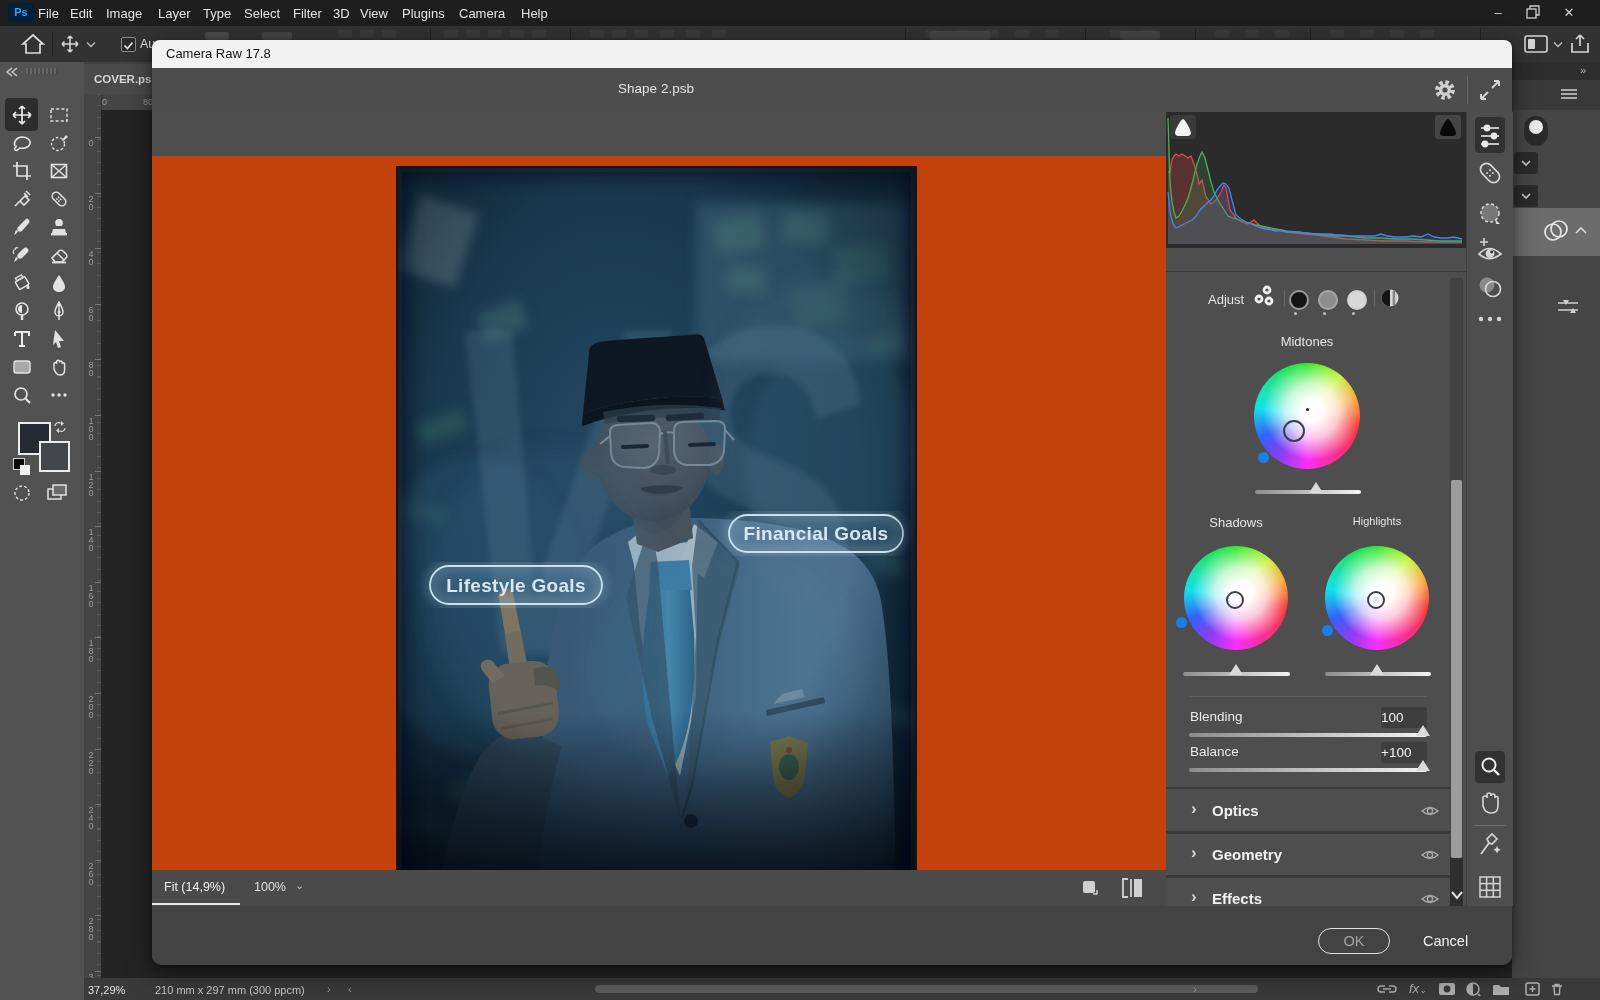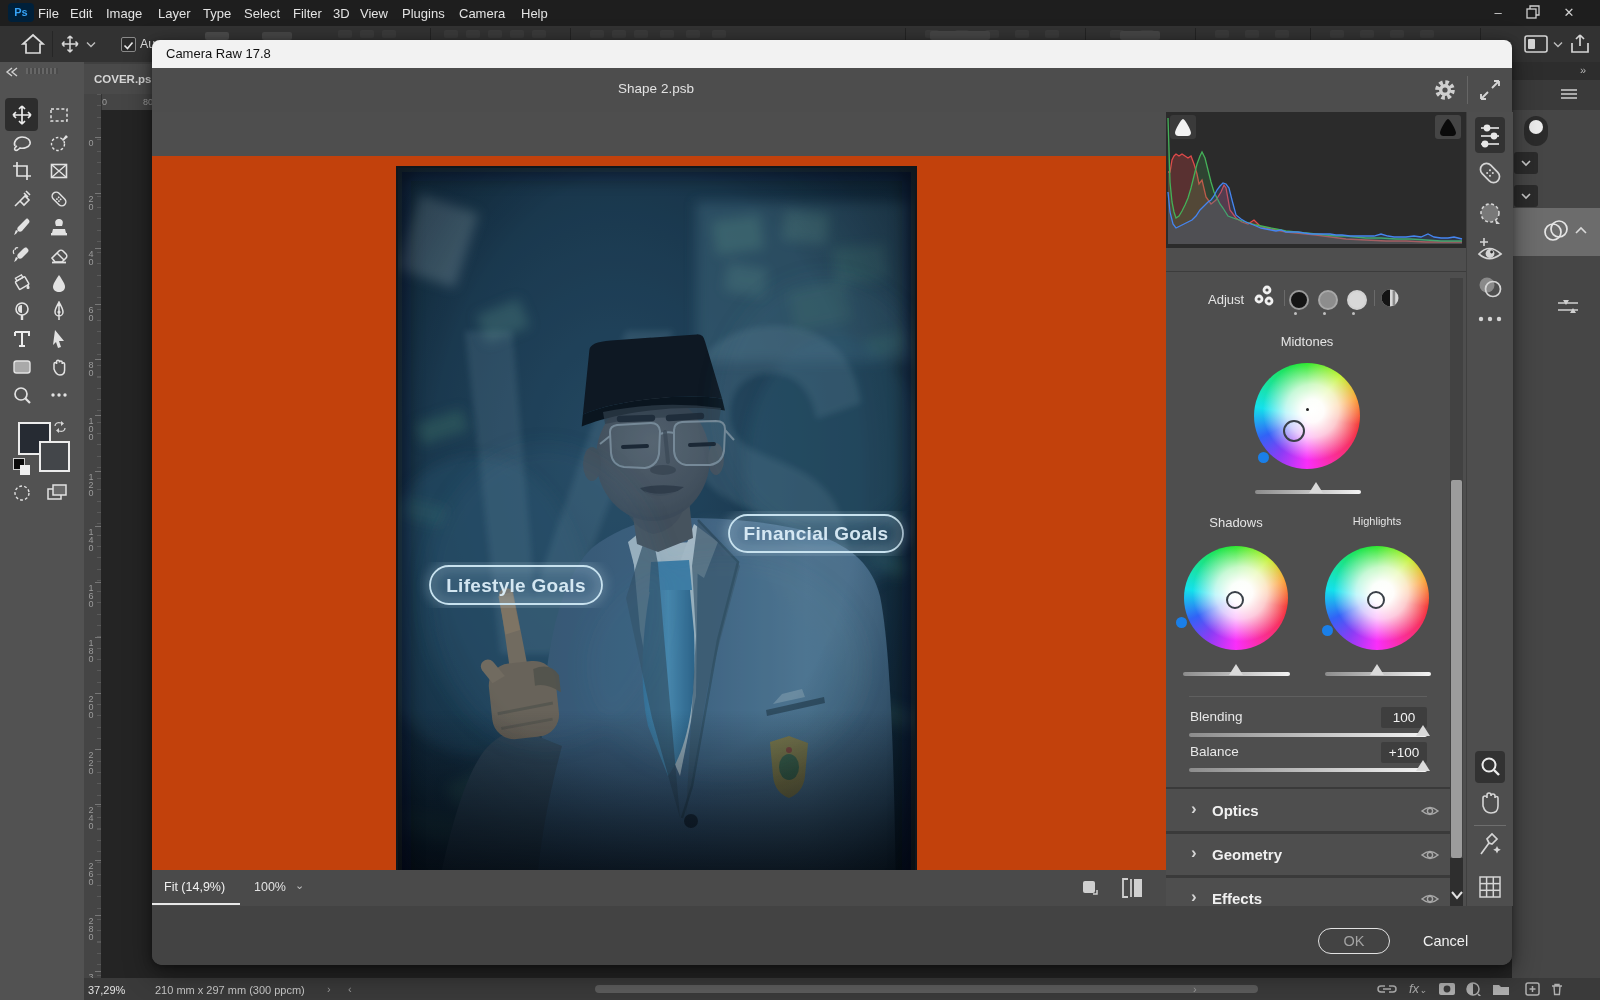--- a/index.html
+++ b/index.html
@@ -43,21 +43,21 @@
   .eyeic{position:absolute;left:254px;top:13px;}
   .wheel{position:absolute;border-radius:50%;background:
     radial-gradient(circle at 55% 45%,#ffffff 0%,rgba(255,255,255,.98) 14%,rgba(255,255,255,.75) 32%,rgba(255,255,255,0) 60%),
     conic-gradient(from 0deg, hsl(120,80%,52%) 0deg, hsl(75,88%,52%) 40deg, hsl(33,95%,55%) 70deg, hsl(0,90%,58%) 100deg,
       hsl(330,95%,58%) 145deg, hsl(300,95%,58%) 180deg, hsl(265,90%,60%) 215deg, hsl(225,92%,58%) 245deg,
       hsl(183,85%,50%) 280deg, hsl(150,78%,50%) 320deg, hsl(120,80%,52%) 360deg);}
   .strack{position:absolute;height:3.5px;border-radius:2px;background:linear-gradient(90deg,#8c8c8c,#f4f4f4);}
   .sthumb{position:absolute;width:0;height:0;border-left:7px solid transparent;border-right:7px solid transparent;
      border-bottom:11px solid #dadada;}
   .valbox{position:absolute;width:46px;height:21px;background:#3e3e3e;border-radius:2px;color:#f2f2f2;
-     font-size:13.5px;text-align:center;line-height:21px;}
+     font-size:13.5px;text-align:left;line-height:21px;}
   .crtool{position:absolute;left:8px;width:30px;height:30px;}
 </style></head>
 <body>
 
 <div class="abs" id="menubar">
   <div id="pslogo">Ps</div>
   <span class="mi" style="left:38px">File</span>
   <span class="mi" style="left:70px">Edit</span>
   <span class="mi" style="left:106px">Image</span>
   <span class="mi" style="left:158px">Layer</span>

